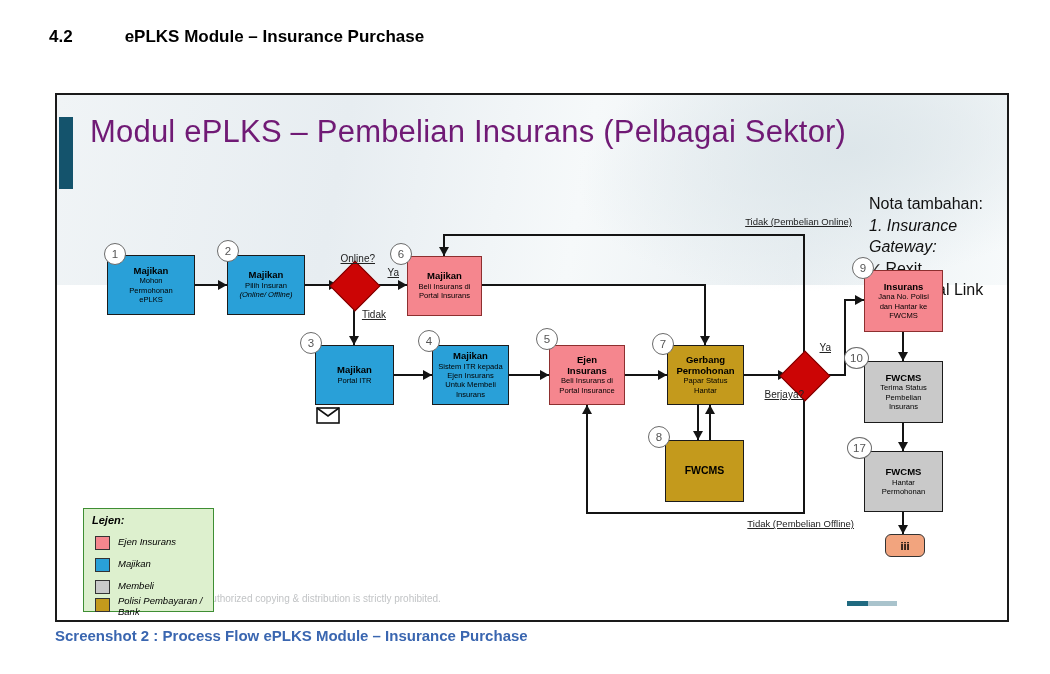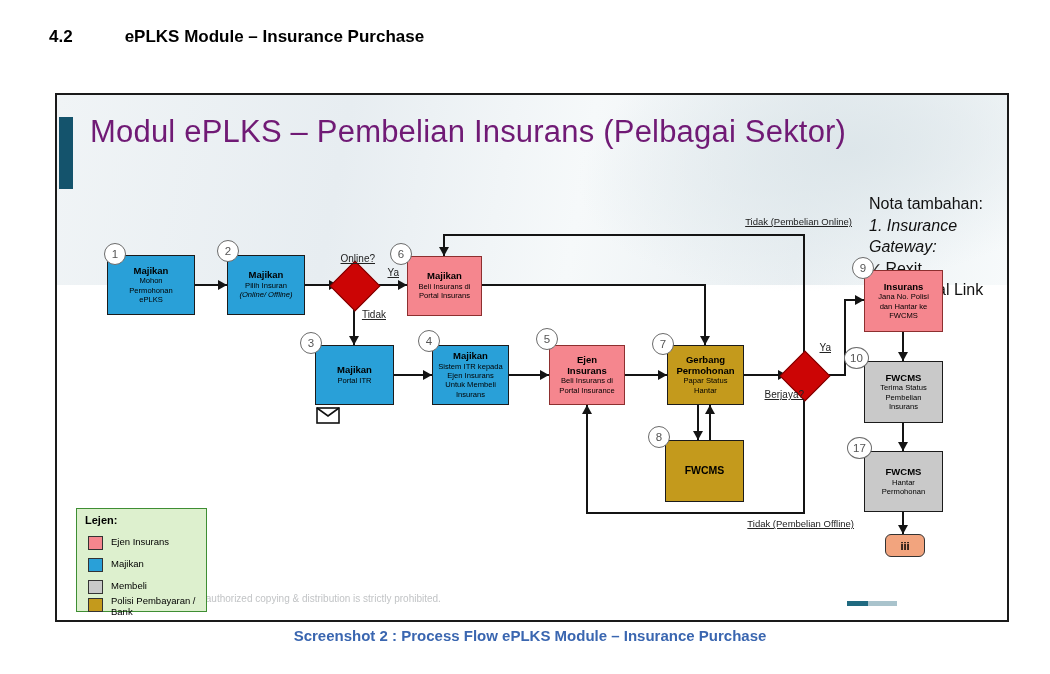--- a/index.html
+++ b/index.html
@@ -45,33 +45,33 @@
   .ar.r{border-top:5px solid transparent;border-bottom:5px solid transparent;border-left:9px solid #141414;}
   .ar.d{border-left:5px solid transparent;border-right:5px solid transparent;border-top:9px solid #141414;}
   .ar.u{border-left:5px solid transparent;border-right:5px solid transparent;border-bottom:9px solid #141414;}
   .lbl{position:absolute;font-size:10px;color:#222;text-align:right;z-index:3;text-decoration:underline;}
   .lbl.small{font-size:9.5px;}
 
   .conn{position:absolute;left:828px;top:439px;width:38px;height:21px;background:#F2A47E;border:1.5px solid #333;
         border-radius:6px;display:flex;align-items:center;justify-content:center;font-weight:bold;font-size:11px;z-index:2;}
 
   
-  .legend{position:absolute;left:19px;top:413px;width:131px;height:104px;background:#DDF0CE;border:1.5px solid #3E8E33;
-          z-index:3;box-sizing:border-box;}
+  .legend{position:absolute;left:26px;top:413px;width:131px;height:104px;background:#DDF0CE;border:1.5px solid #3E8E33;
+          z-index:3;box-sizing:border-box;font-style:italic;}
   .legend .ltitle{position:absolute;left:8px;top:5px;font-size:11px;font-weight:bold;color:#000;}
   .lrow{position:absolute;left:11px;display:flex;align-items:flex-start;}
   .sw{width:15px;height:14px;border:1px solid #333;box-sizing:border-box;flex:none;}
   .sw-ejen{background:#F5868E;} .sw-majikan{background:#29A0D8;} .sw-sistem{background:#C9C9C9;} .sw-gerbang{background:#C49A1C;}
   .lrow .llab{font-size:9.5px;color:#000;margin-left:8px;line-height:1.15;margin-top:1px;}
 
   .footer-note{position:absolute;left:136px;top:498px;font-size:10px;color:#c2c4c6;z-index:1;}
   .pbar-dark{position:absolute;left:790px;top:506px;width:21px;height:5px;background:#206A80;}
   .pbar-light{position:absolute;left:811px;top:506px;width:29px;height:5px;background:#A9C3CC;}
 
-  .caption{position:absolute;left:55px;top:627px;width:950px;text-align:center;font-size:15px;font-weight:bold;color:#3A66B0;}
+  .caption{position:absolute;left:55px;top:627px;width:950px;font-size:15px;font-weight:bold;color:#3A66B0;}
 </style>
 </head>
 <body>
 
 <div class="doc-head">
   <span class="num">4.2</span><span>ePLKS Module – Insurance Purchase</span>
 </div>
 
 <div class="slide">
   <div class="bgband"></div>

